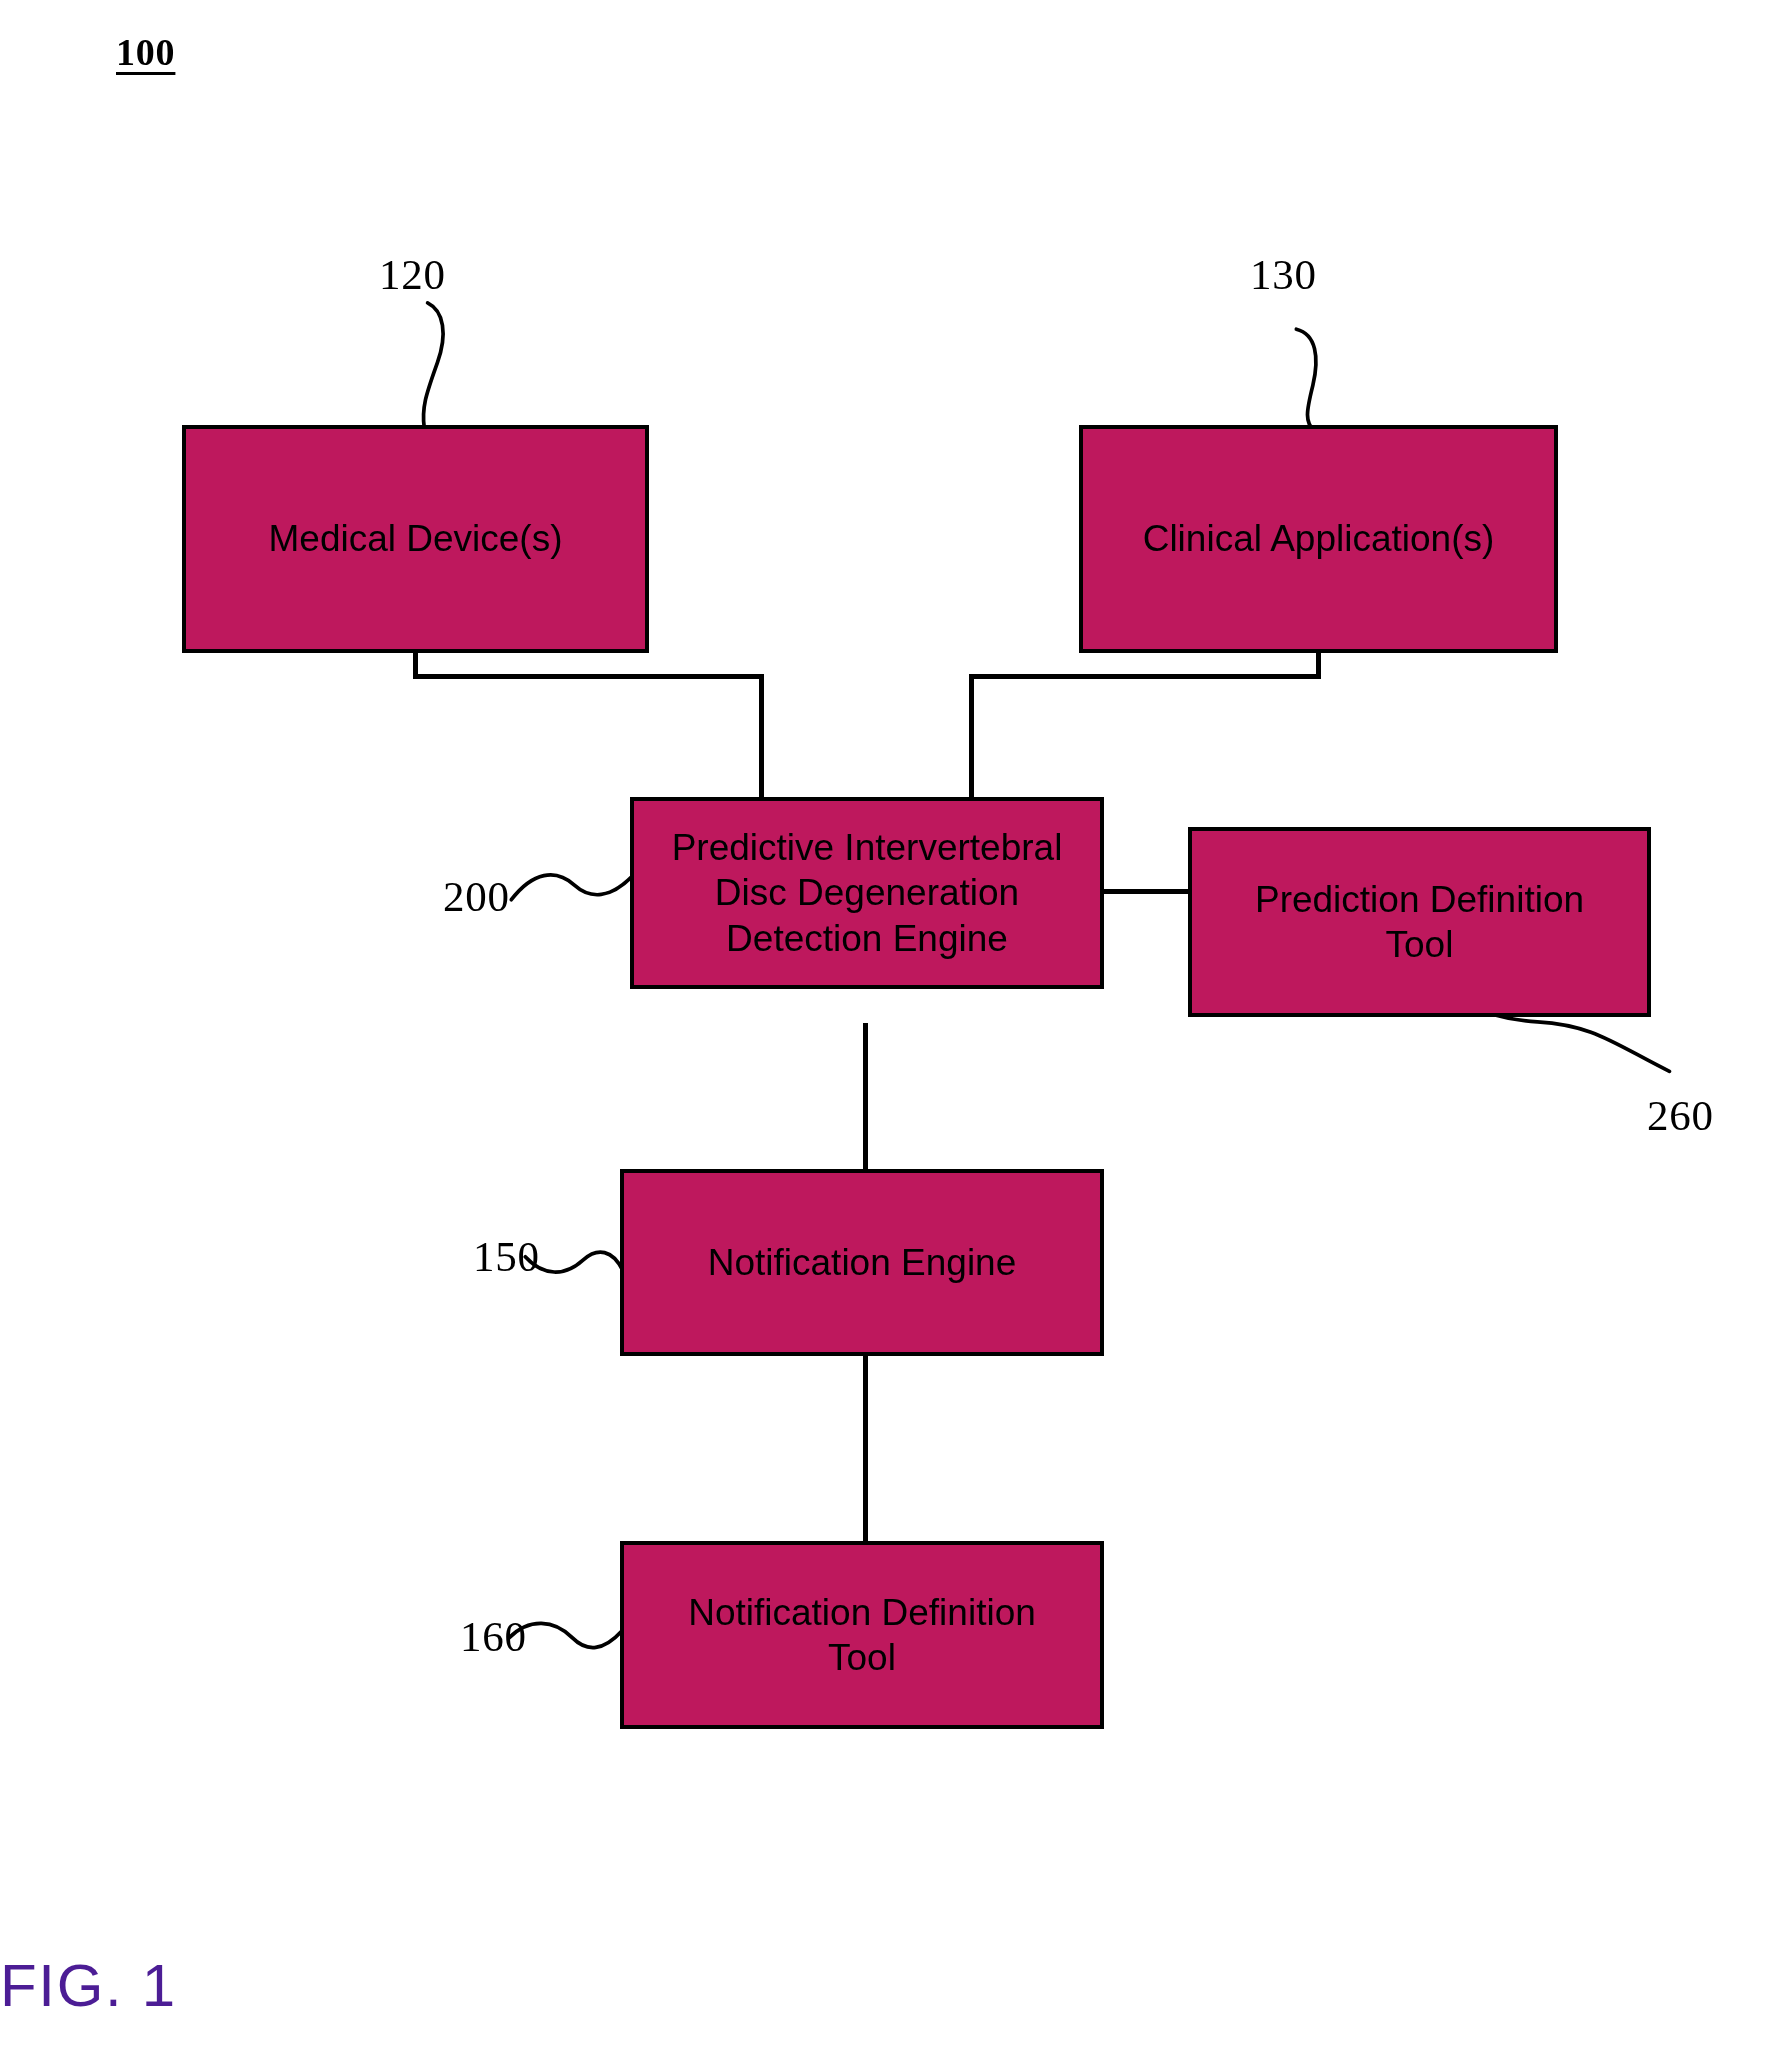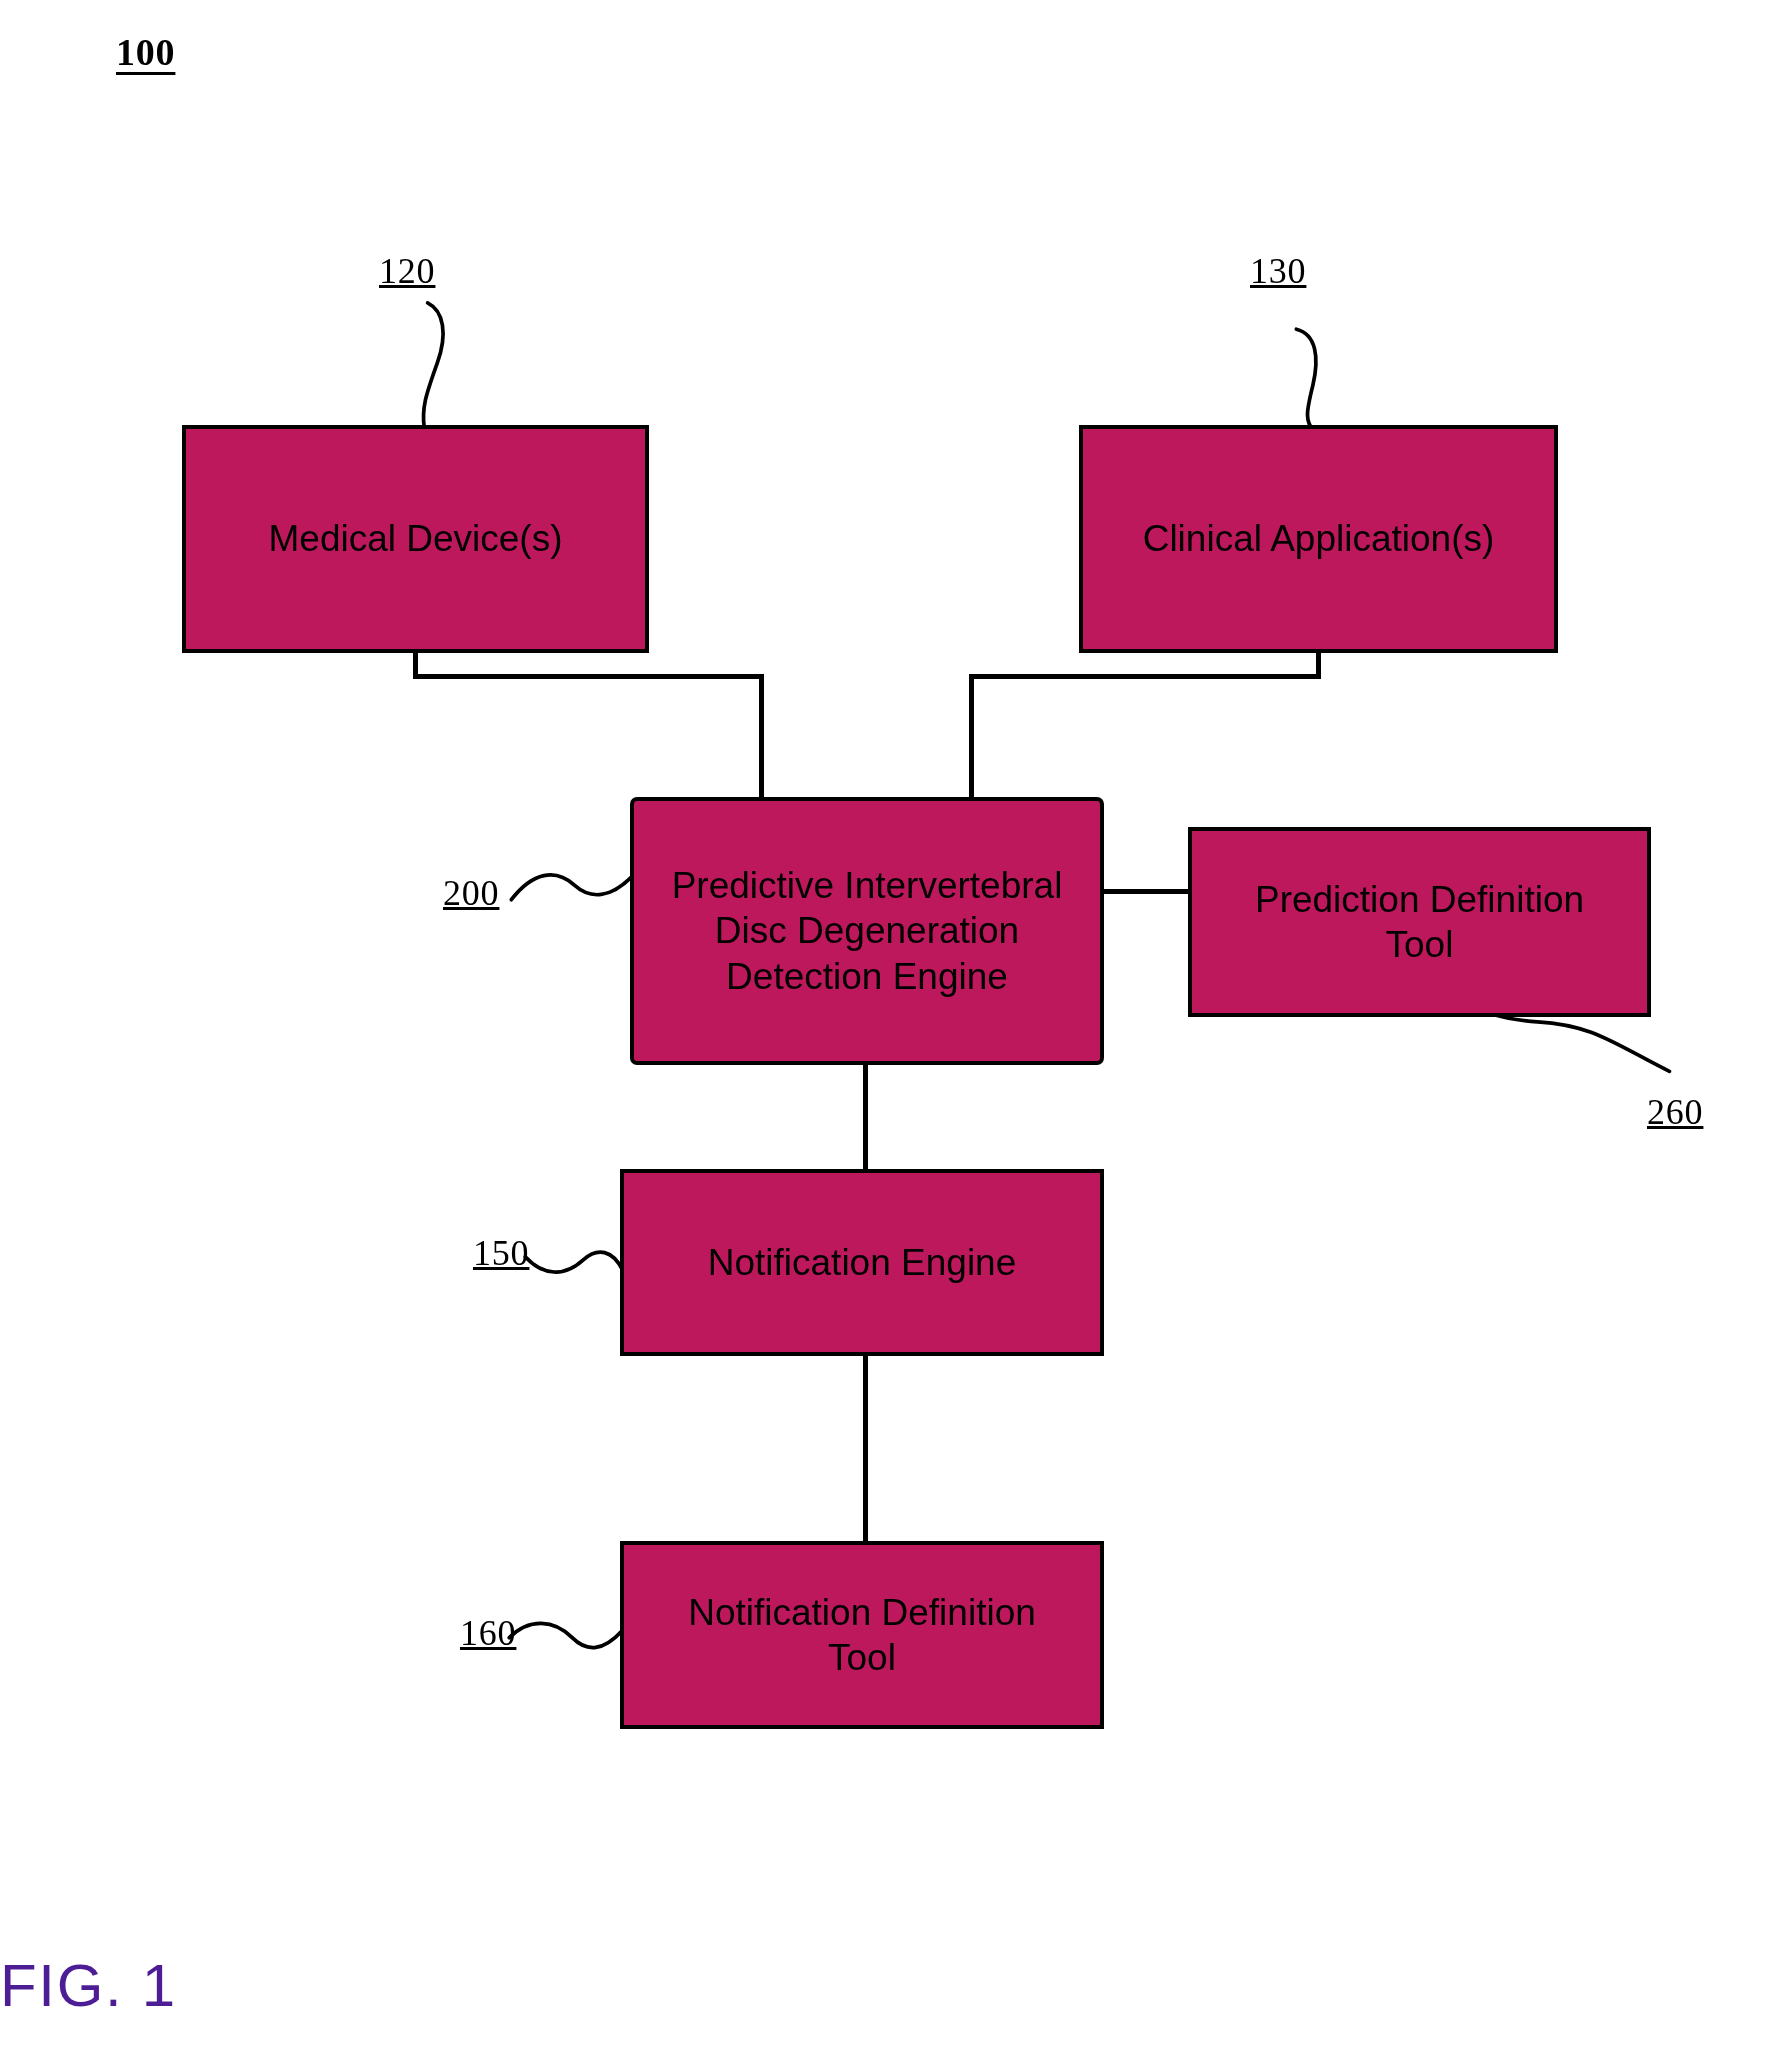--- a/index.html
+++ b/index.html
@@ -47,25 +47,24 @@
     font-size: 37px;
     line-height: 1.22;
     color: #000000;
     padding: 0 10px;
     white-space: pre-line;
   }
   
   .ref-num {
     position: absolute;
     font-family: "Liberation Serif", serif;
-    font-size: 36px;
+    font-size: 43px;
     letter-spacing: 0.8px;
     white-space: nowrap;
     z-index: 6;
-    text-decoration: underline;
   }
   
   .conn {
     position: absolute;
     background: #000000;
     z-index: 2;
   }
   
   .leader {
     position: absolute;
@@ -115,21 +114,21 @@
   <div class="conn" style="left:863px; top:1354px; width:5px; height:188px;"></div>
 
   <div class="node" style="left:182px; top:425px; width:467px; height:228px;">
     <span class="node-label">Medical Device(s)</span>
   </div>
 
   <div class="node" style="left:1079px; top:425px; width:479px; height:228px;">
     <span class="node-label">Clinical Application(s)</span>
   </div>
 
-  <div class="node" style="left:630px; top:797px; width:474px; height:268px;border-radius:7px;">
+  <div class="node" style="left:630px; top:797px; width:474px; height:192px;">
     <span class="node-label">Predictive Intervertebral
 Disc Degeneration
 Detection Engine</span>
   </div>
 
   <div class="node" style="left:1188px; top:794px; width:463px; height:190px;margin-top:33px;">
     <span class="node-label">Prediction Definition
 Tool</span>
   </div>
 

